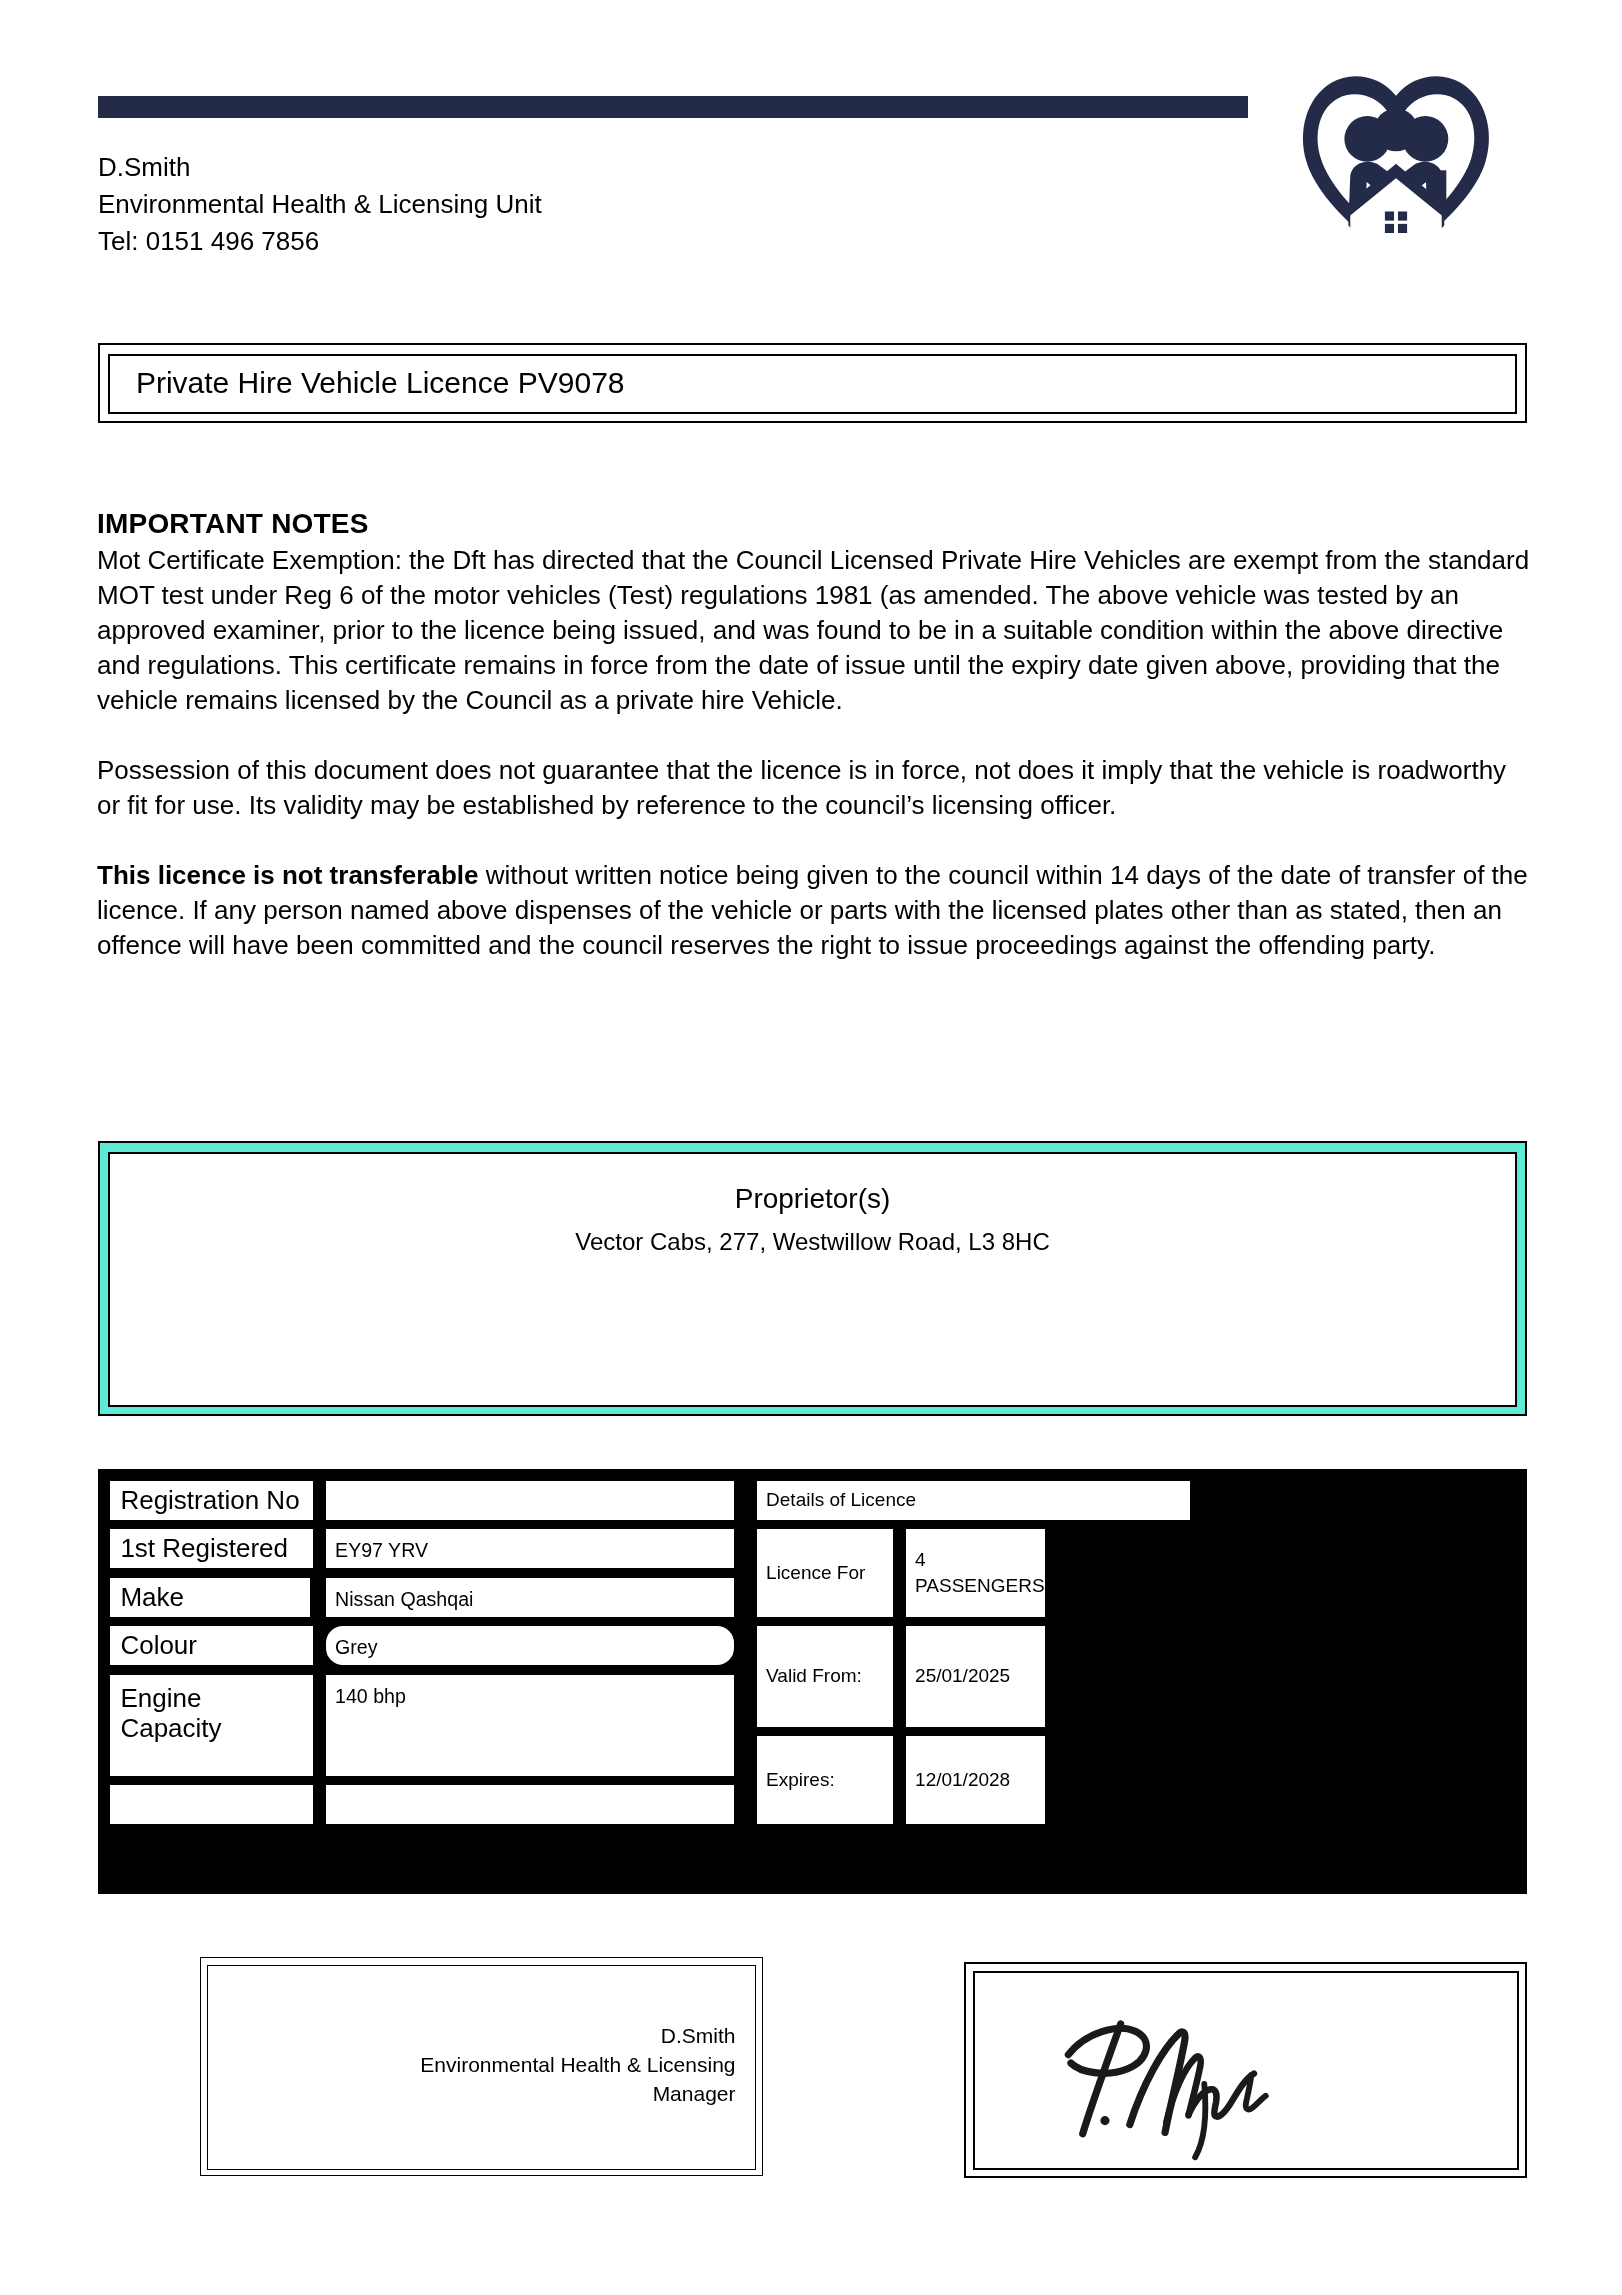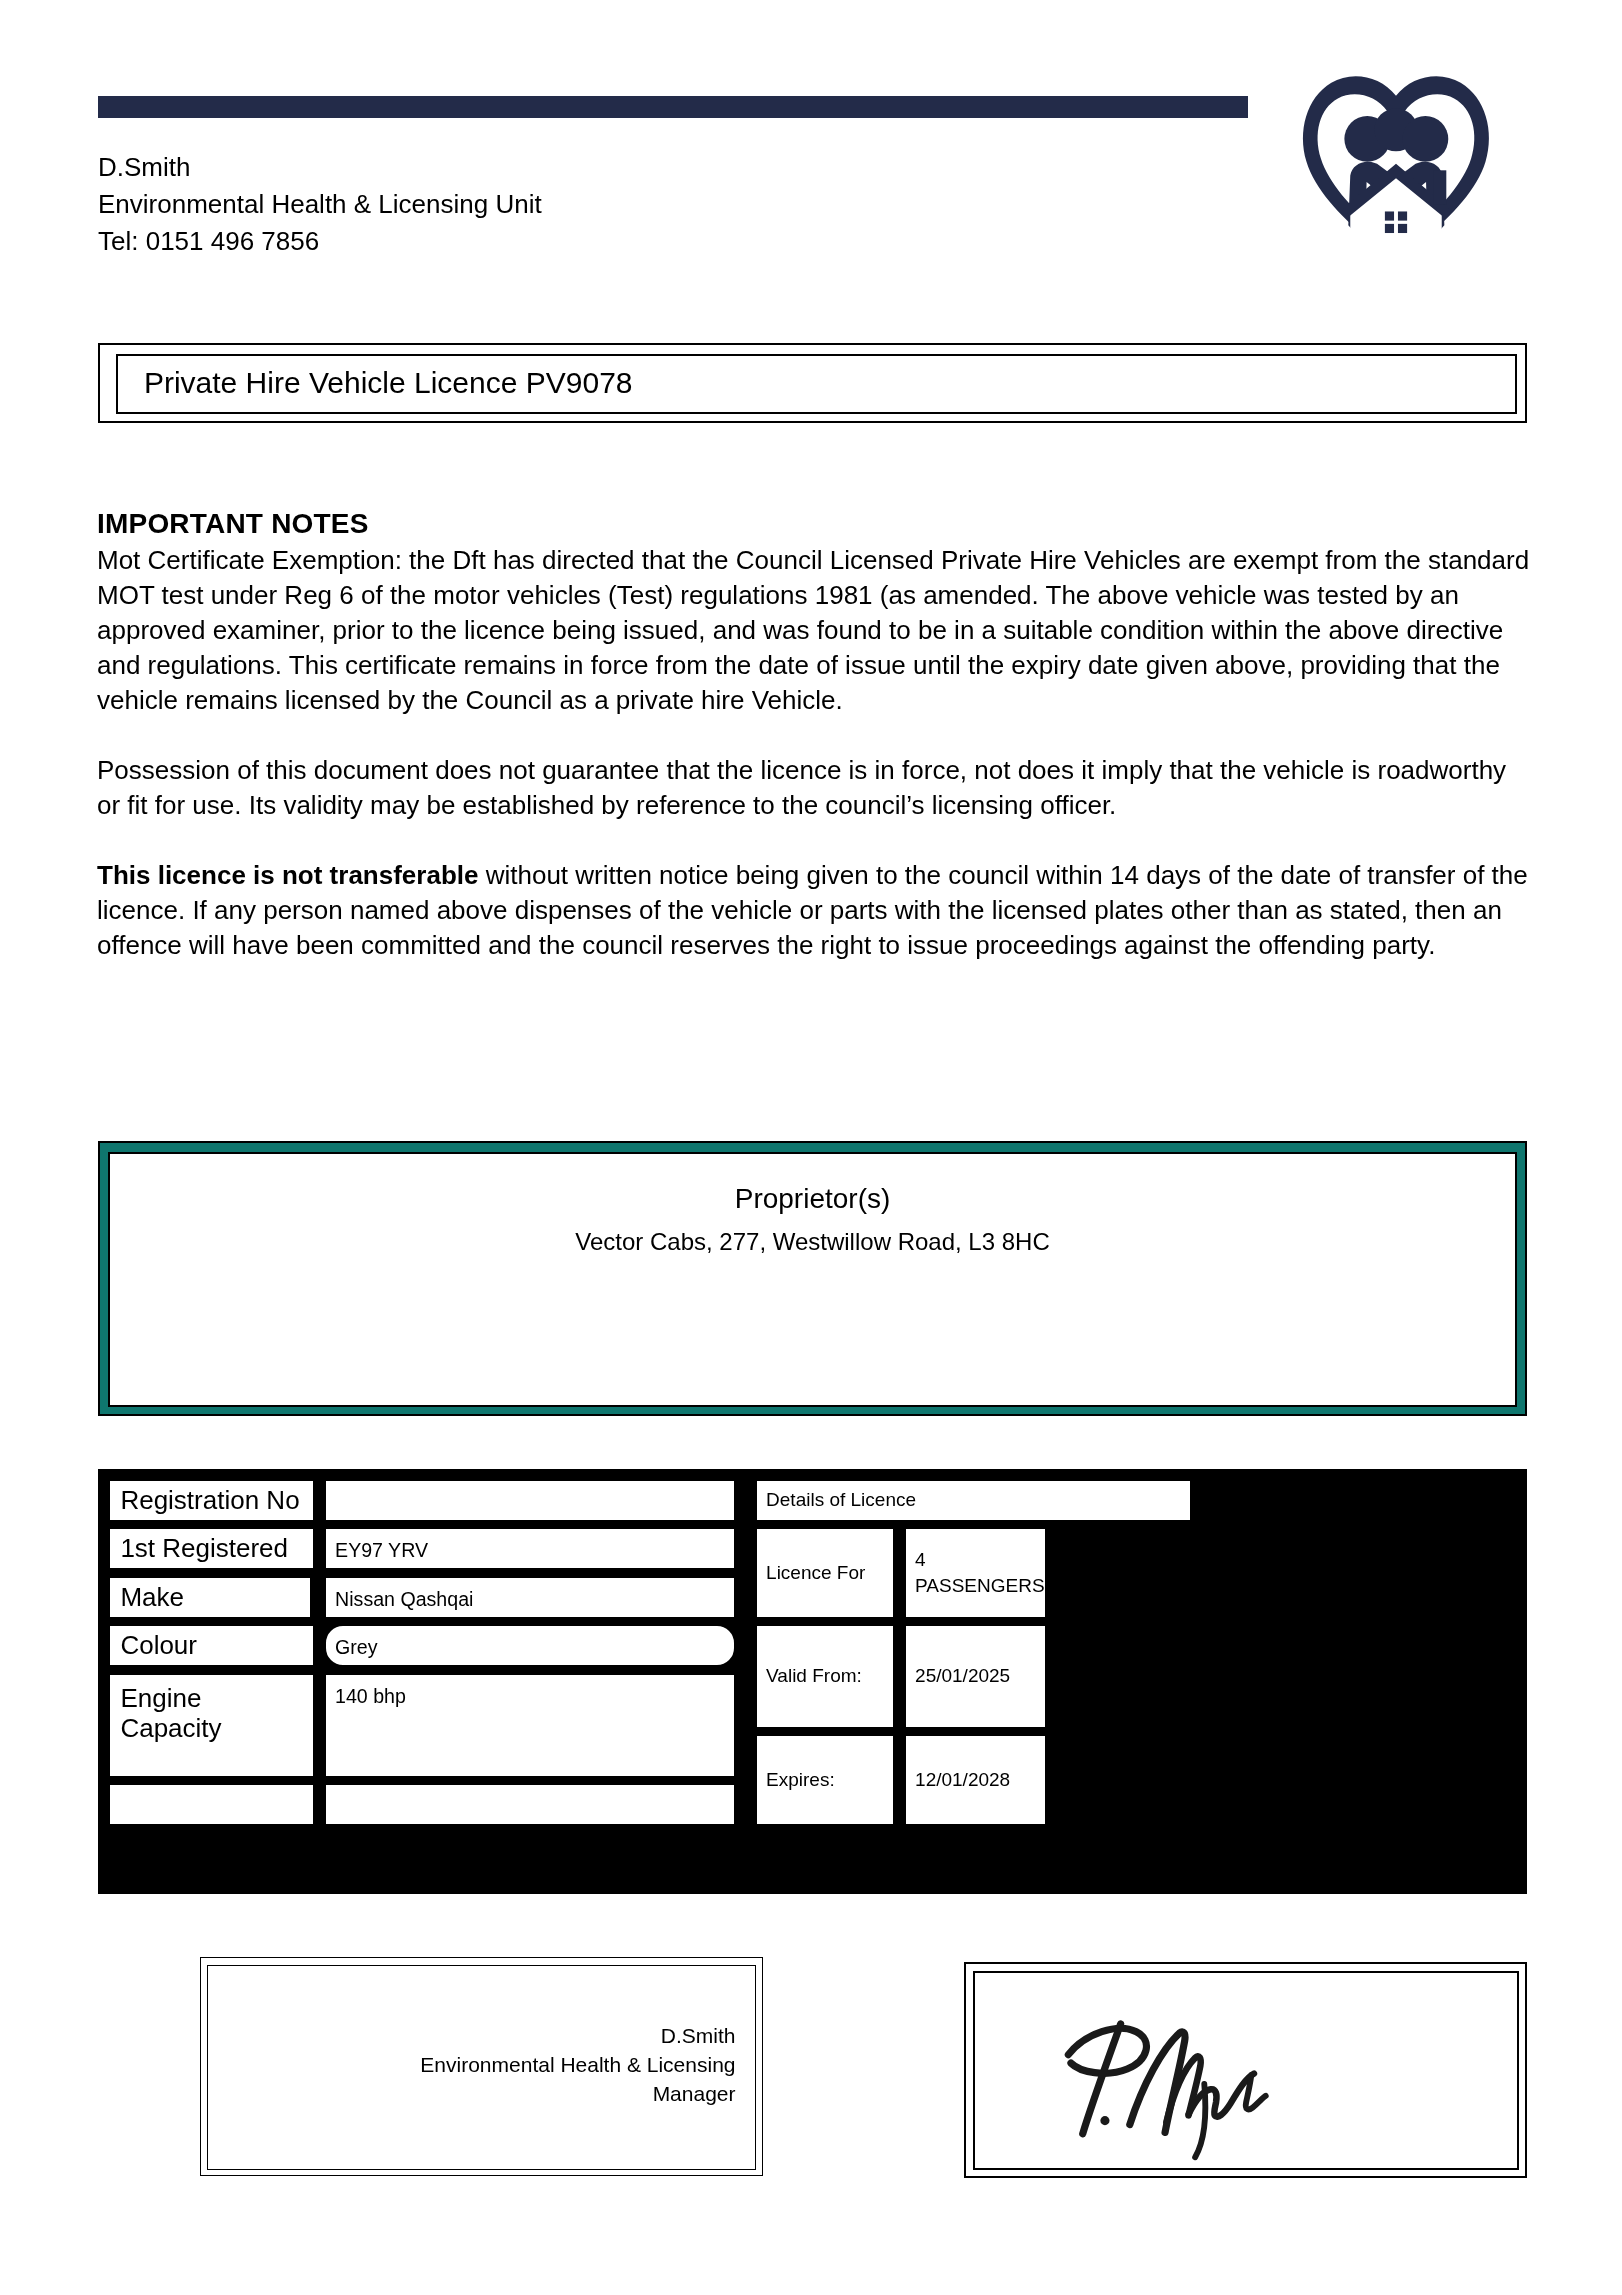--- a/index.html
+++ b/index.html
@@ -69,21 +69,20 @@
   }
   .title-inner {
     position: absolute;
     left: 7.9px;
     top: 8.5px;
     right: 7.9px;
     bottom: 7.2px;
     border: 2.6px solid #000;
     box-sizing: border-box;
     background: #fff;
-    margin-left: 8px;
   }
   .title-text {
     position: absolute;
     left: 26px;
     top: 50%;
     transform: translateY(-52%);
     font-size: 30px;
     white-space: nowrap;
   }
 
@@ -112,21 +111,21 @@
 
   
   .prop-outer {
     position: absolute;
     left: 98px;
     top: 1141px;
     width: 1429px;
     height: 275px;
     border: 2px solid #000;
     box-sizing: border-box;
-    background: #0f766e;
+    background: #5eead4;
   }
   .prop-inner {
     position: absolute;
     left: 7.9px; top: 8.5px; right: 7.9px; bottom: 7.2px;
     border: 2.6px solid #000;
     box-sizing: border-box;
     background: #fff;
   }
   .prop-title {
     position: absolute;

